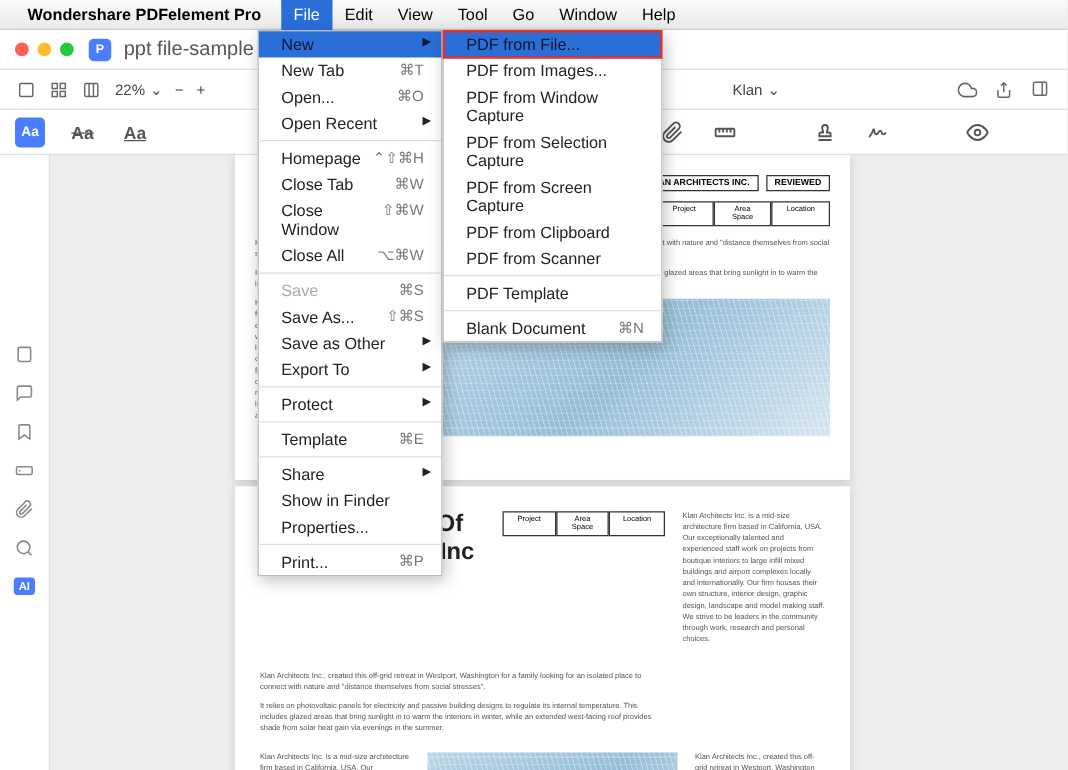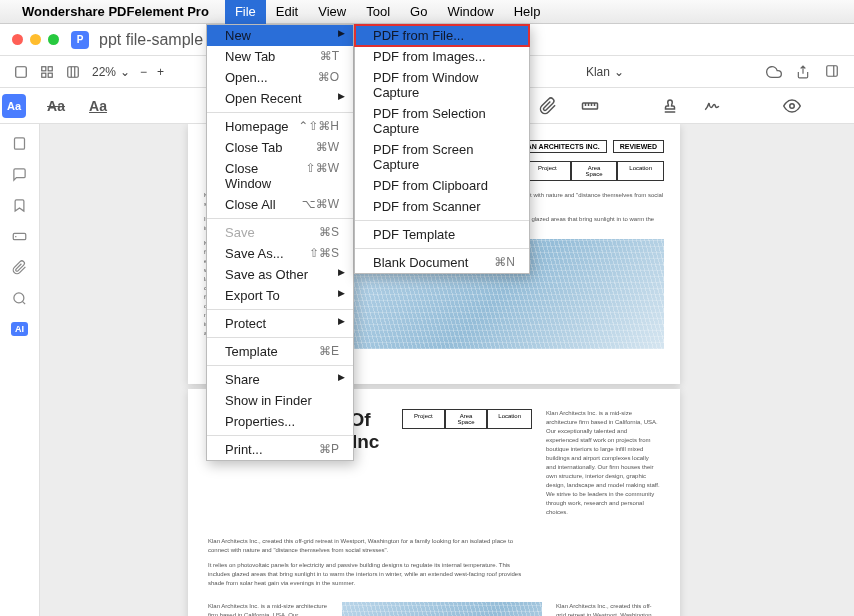--- a/index.html
+++ b/index.html
@@ -21,28 +21,28 @@
     .tab-title { font-size: 16px; color: #555; }
     .titlebar-right { margin-left: auto; display: flex; gap: 14px; align-items: center; }
     .login-btn { border: 1px solid #ccc; padding: 4px 14px; border-radius: 4px; font-size: 12px; font-weight: 600; }
     
     .toolbar1 { height: 32px; background: #fff; display: flex; align-items: center; padding: 0 14px; gap: 12px; border-bottom: 1px solid #e0e0e0; font-size: 12px; }
     .tb-icon { color: #666; }
     .zoom { display: flex; align-items: center; gap: 4px; color: #444; }
     .batch { margin-left: auto; margin-right: 130px; display: flex; align-items: center; gap: 4px; color: #444; }
     .tb-right { display: flex; gap: 14px; color: #666; }
     
-    .toolbar2 { height: 36px; background: #fff; display: flex; align-items: center; padding: 0 2px; gap: 18px; border-bottom: 1px solid #e0e0e0; }
+    .toolbar2 { height: 36px; background: #fff; display: flex; align-items: center; padding: 0 12px; gap: 18px; border-bottom: 1px solid #e0e0e0; }
     .tb2-item { width: 24px; height: 24px; display: flex; align-items: center; justify-content: center; color: #555; font-size: 14px; }
     .tb2-item.active { background: #4a7dff; color: white; border-radius: 4px; padding: 3px 6px; font-size: 11px; font-weight: bold; }
     .strike { text-decoration: line-through; font-weight: bold; }
     .underline { text-decoration: underline; font-weight: bold; }
     
     .workspace { display: flex; height: calc(100% - 124px); }
-    .sidebar { width: 40px; background: #fff; border-right: 1px solid #e0e0e0; display: flex; flex-direction: column; align-items: center; padding-top: 12px; gap: 16px; }
+    .sidebar { width: 40px; background: #fff; border-right: 1px solid #e0e0e0; display: flex; flex-direction: column; align-items: center; padding-top: 12px; gap: 16px; justify-content: center; }
     .sb-icon { color: #888; font-size: 15px; }
     .sb-icon.ai { background: #4a7dff; color: white; font-size: 9px; padding: 2px 4px; border-radius: 3px; font-weight: bold; }
     
     .canvas { flex: 1; background: #ededed; position: relative; overflow: hidden; }
     .doc-page { position: absolute; background: white; box-shadow: 0 2px 8px rgba(0,0,0,0.15); }
     .page1 { left: 148px; top: 0; width: 492px; height: 260px; padding: 16px; }
     .page2 { left: 148px; top: 265px; width: 492px; height: 340px; padding: 20px; }
     
     .doc-header { display: flex; justify-content: flex-end; gap: 6px; margin-bottom: 8px; }
     .doc-box { border: 1px solid #333; padding: 2px 6px; font-size: 7px; }

